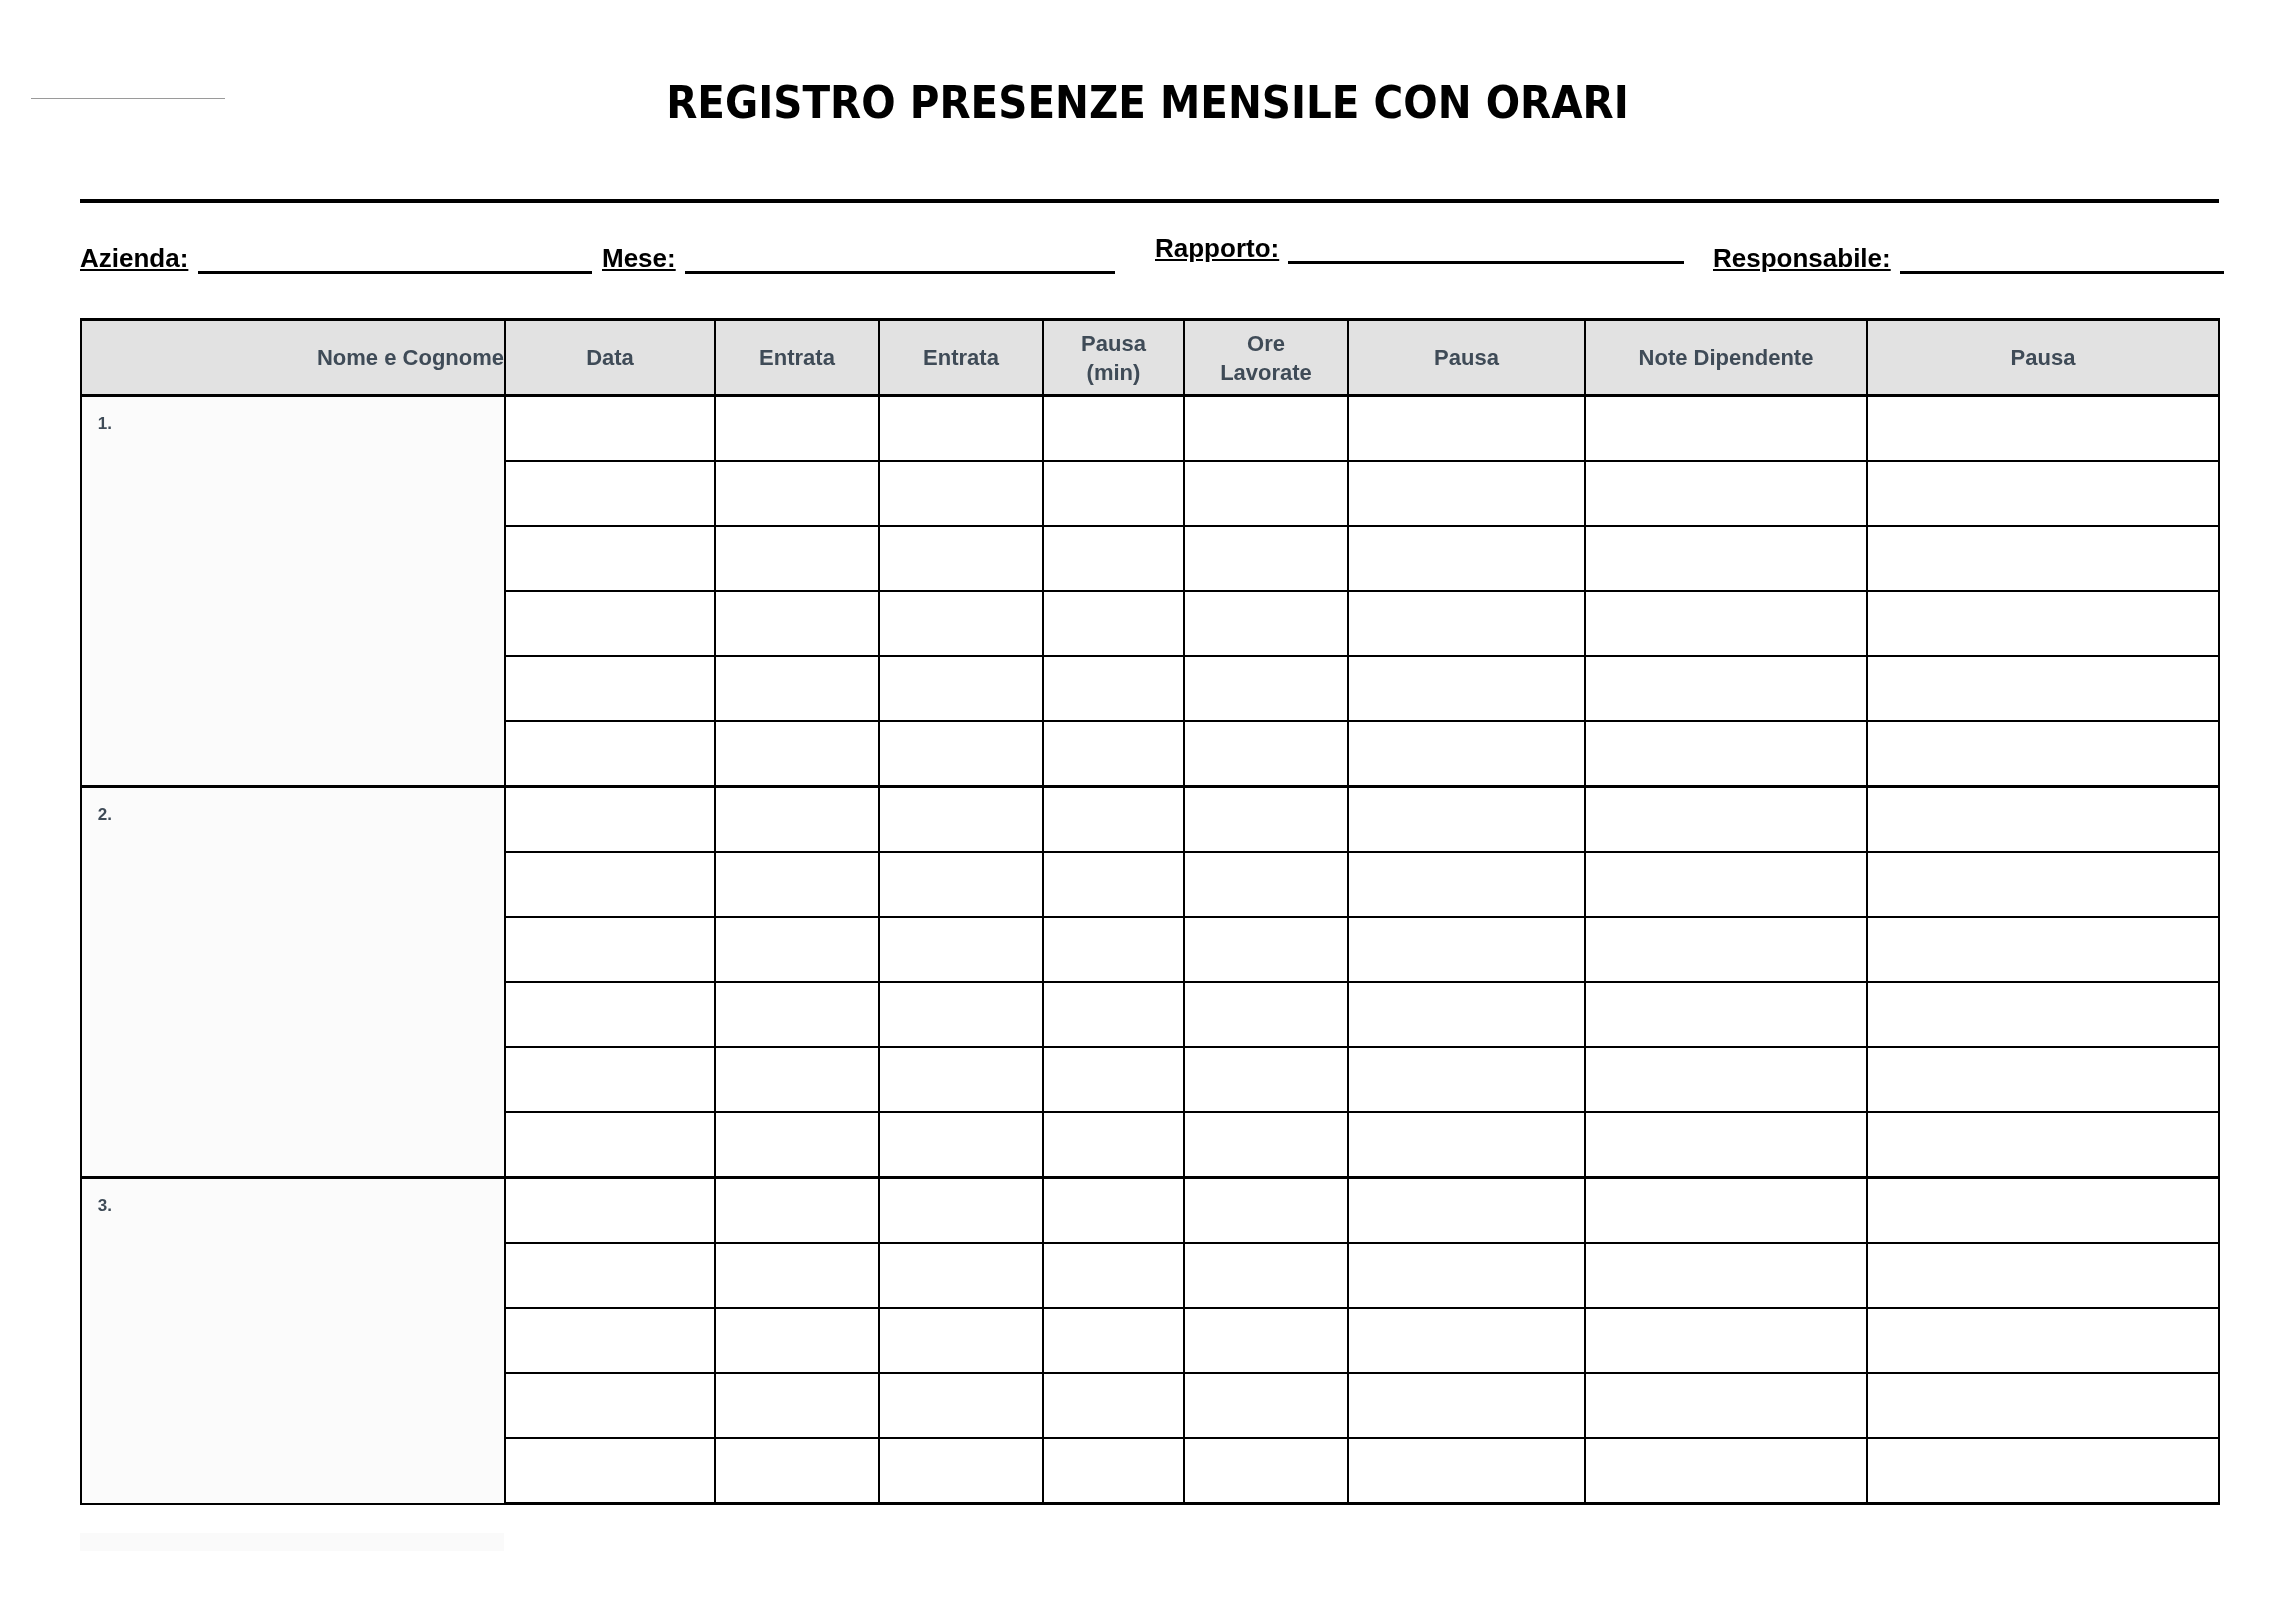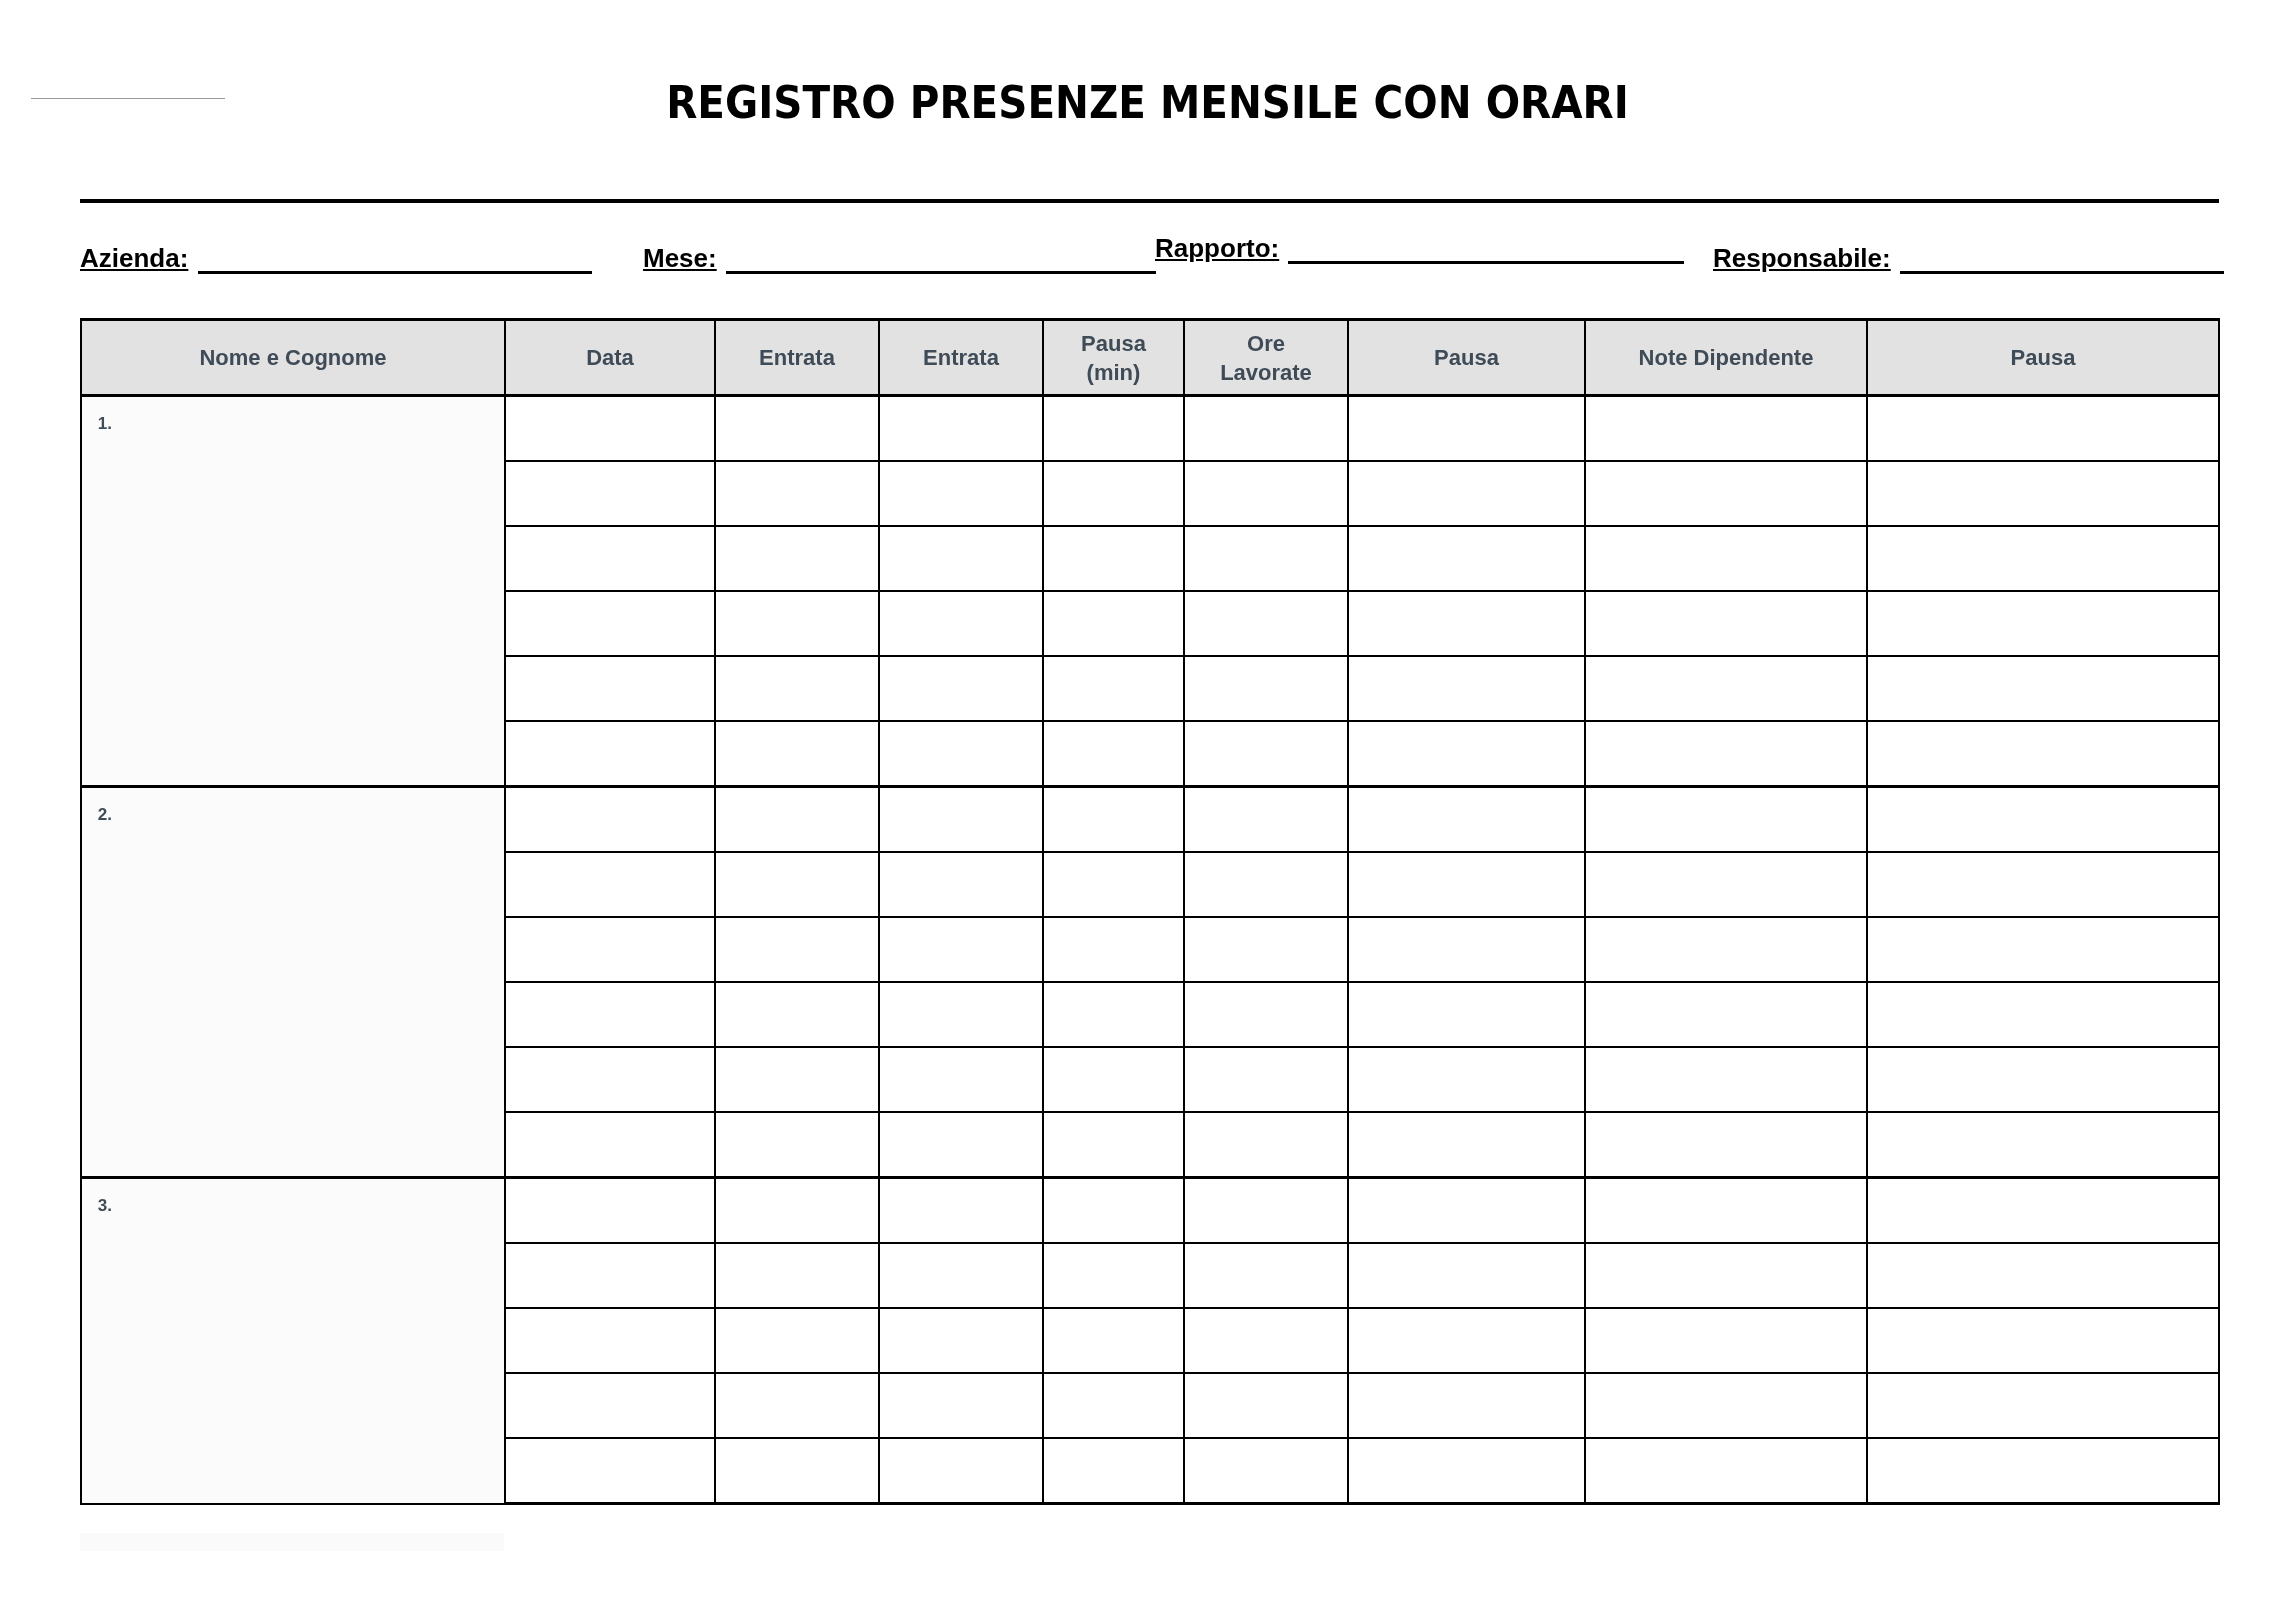--- a/index.html
+++ b/index.html
@@ -10,21 +10,21 @@
            font-family:"DejaVu Sans", sans-serif; font-weight:bold; font-size:44px;
            letter-spacing:0px; transform:scaleX(0.92); transform-origin:center; }
   .rule { position:absolute; left:80px; top:199px; width:2139px; height:3.9px; background:#000; }
   .field { position:absolute; font-weight:bold; font-size:26px; top:243px; display:flex; align-items:flex-end;text-decoration:underline; }
   .field .lbl { white-space:nowrap; }
   .field .line { border-bottom:3.3px solid #000; margin-left:9.2px; height:26px; }
   table.reg { position:absolute; left:80px; top:318px; border-collapse:collapse; table-layout:fixed; }
   table.reg th, table.reg td { border:2px solid #000; padding:0; }
   table.reg th { background:#e2e2e2; color:#3f4b57; font-size:22px; font-weight:bold;
                  height:73px; text-align:center; line-height:29px; }
-  table.reg th.left { text-align:center; padding-left:0; }
+  table.reg th.left { text-align:right; padding-left:0; }
   table.reg td { height:63px; background:#fff; }
   table.reg td.name { background:#fbfbfb; vertical-align:top; }
   table.reg td.name span { display:block; margin:17px 0 0 15.7px; font-size:17px; font-weight:bold; color:#3f4b57; }
   table.reg tr.grp-start td { border-top:3.9px solid #000; }
   table.reg thead tr th { border-top:3.9px solid #000; border-bottom:3.9px solid #000; }
   table.reg tbody tr:last-child td { border-bottom:3.9px solid #000; }
   .ghost { position:absolute; left:80px; top:1533px; width:424px; height:17.6px; background:#fafafa; }
 </style>
 </head>
 <body>
@@ -32,21 +32,21 @@
 <div class="corner-line"></div>
 
 <div class="title">REGISTRO PRESENZE MENSILE CON ORARI</div>
 
 <div class="rule"></div>
 
 <div class="field" style="left:80px;">
   <span class="lbl">Azienda:</span>
   <span class="line" style="width:394px;"></span>
 </div>
-<div class="field" style="left:643px;">
+<div class="field" style="left:602px;">
   <span class="lbl">Mese:</span>
   <span class="line" style="width:430px;"></span>
 </div>
 <div class="field" style="left:1155px; top:232px;">
   <span class="lbl">Rapporto:</span>
   <span class="line" style="width:396px; height:29px;"></span>
 </div>
 <div class="field" style="left:1713px;justify-content:space-between;">
   <span class="lbl">Responsabile:</span>
   <span class="line" style="width:324px;"></span>

